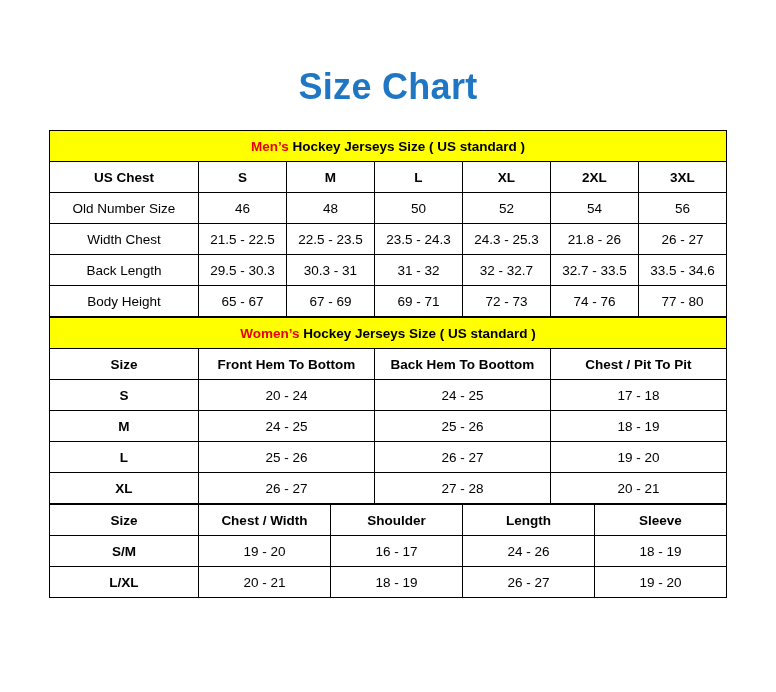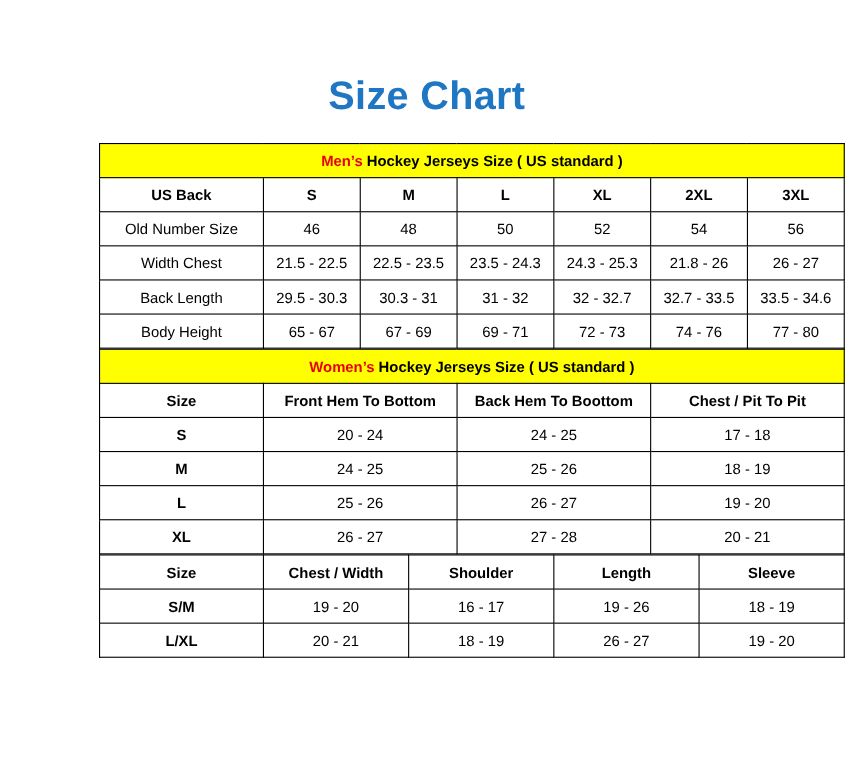--- a/index.html
+++ b/index.html
@@ -25,21 +25,20 @@
     letter-spacing: 0.3px;
   }
   .chart-wrap {
     width: 678px;
     margin: 22px auto 0 auto;
   }
   table.size-table {
     width: 100%;
     border-collapse: collapse;
     table-layout: fixed;
-    margin-left: 41px;
   }
   table.size-table td {
     border: 1px solid #000000;
     text-align: center;
     vertical-align: middle;
     font-size: 13.5px;
     height: 26px;
     padding: 2px 1px;
   }
   .section-head td {
@@ -76,21 +75,21 @@
         <col style="width:13%">
       <col style="width:13%">
         <col style="width:13%">
         <col style="width:13%">
     </colgroup>
     <tbody>
       <tr class="section-head">
         <td colspan="7"><span class="accent">Men’s</span><span> Hockey Jerseys Size ( US standard )</span></td>
       </tr>
       <tr class="col-head">
-        <td>US Back</td>
+        <td>US Chest</td>
         <td>S</td>
         <td>M</td>
         <td>L</td>
         <td>XL</td>
         <td>2XL</td>
         <td>3XL</td>
       </tr>
       <tr>
         <td class="row-label">Old Number Size</td>
         <td>46</td>
@@ -187,21 +186,21 @@
         <td>Size</td>
         <td>Chest / Width</td>
         <td>Shoulder</td>
         <td>Length</td>
         <td>Sleeve</td>
       </tr>
       <tr>
         <td class="bold-cell">S/M</td>
         <td>19 - 20</td>
         <td>16 - 17</td>
-        <td>19 - 26</td>
+        <td>24 - 26</td>
         <td>18 - 19</td>
       </tr>
       <tr>
         <td class="bold-cell">L/XL</td>
         <td>20 - 21</td>
         <td>18 - 19</td>
         <td>26 - 27</td>
         <td>19 - 20</td>
       </tr>
     </tbody>

